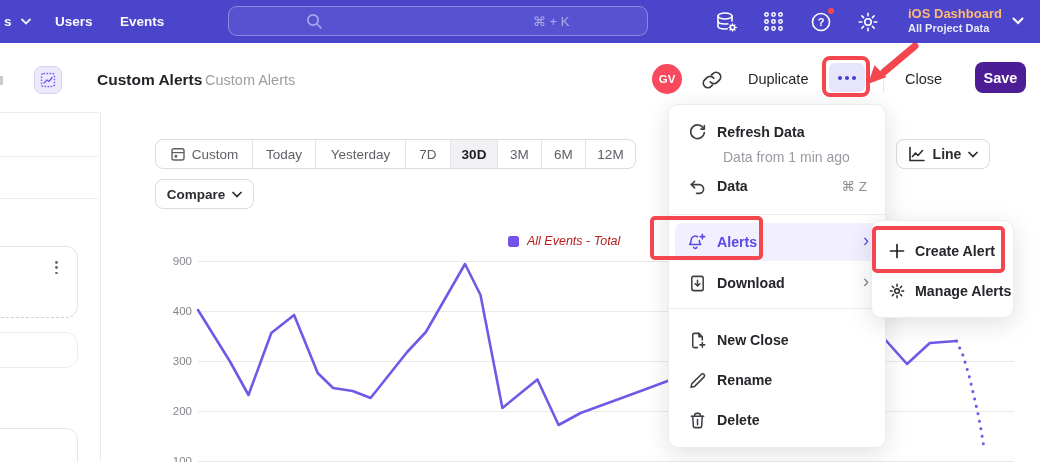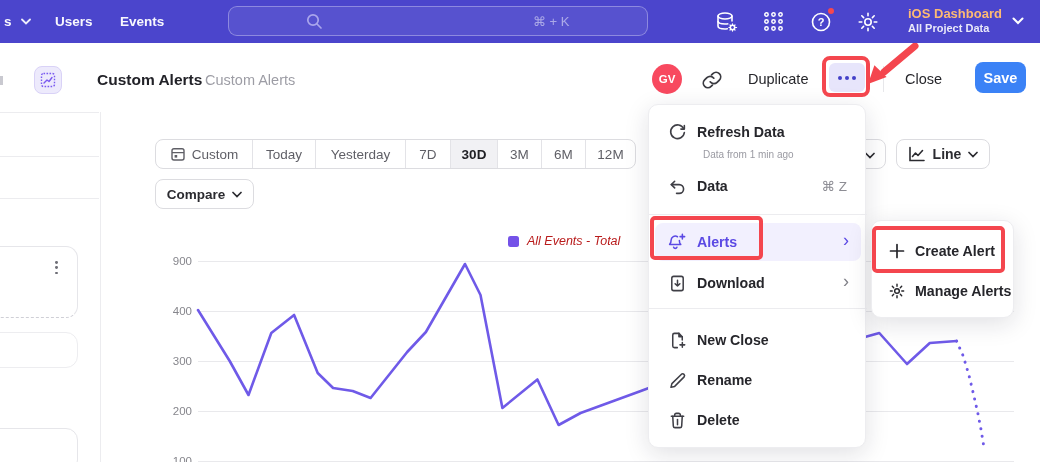--- a/index.html
+++ b/index.html
@@ -28,21 +28,21 @@
   #edge-tick { left:0; top:76px; width:3px; height:9px; background:#c9c9d0; }
   #avatar { left:652px; top:64px; width:30px; height:30px; border-radius:50%; background:#f8495f; color:#fff;
             font-size:11.5px; font-weight:700; display:flex; align-items:center; justify-content:center; cursor:pointer;}
   #link-btn { left:701px; top:69px; cursor:pointer; }
   #dup-btn { left:748px; top:71px; font-size:14.5px; font-weight:500; color:#26262b; cursor:pointer; }
   #more-btn { left:829px; top:63px; width:36px; height:29px; border-radius:6px; background:#e7e5fb; cursor:pointer;
               display:flex; align-items:center; justify-content:center; gap:3px; }
   #more-btn i { width:4px; height:4px; border-radius:50%; background:#4340c8; }
   #tb-div { left:883px; top:66px; width:1px; height:26px; background:#e7e7ea; }
   #close-btn { left:905px; top:71px; font-size:14.5px; font-weight:500; color:#26262b; cursor:pointer; }
-  #save-btn { left:975px; top:62px; width:51px; height:31px; border-radius:8px; background:#3b82f6; color:#fff;
+  #save-btn { left:975px; top:62px; width:51px; height:31px; border-radius:8px; background:#4c1d95; color:#fff;
               font-size:14.5px; font-weight:600; display:flex; align-items:center; justify-content:center; cursor:pointer;}
 
   
   .rail-line { left:0; width:99px; height:1px; background:#ececef; }
   #v-div { left:100px; top:112px; width:1px; height:350px; background:#ececef; }
   .rail-card { left:-24px; width:102px; background:#fff; border:1px solid #e6e6ea; border-radius:12px; }
   #card1 { top:246px; height:72px; border-bottom:1px dashed #cfcfd6; }
   #card2 { top:332px; height:36px; border-color:#ededf0; }
   #card3 { top:428px; height:44px; }
   #kebab { left:53px; top:259px; display:flex; flex-direction:column; gap:2.5px; cursor:pointer; padding:2px;}
@@ -62,26 +62,26 @@
 
   
   #legend { left:508px; top:234px; display:flex; align-items:center; gap:8px; cursor:pointer; z-index:1;}
   #legend-sq { width:11px; height:11px; border-radius:2.5px; background:#7452e8; }
   #legend-tx { font-size:12.5px; color:#b91c1c;font-style:italic; }
   .gridline { left:198px; width:816px; height:1px; background:#e9e9ec; }
   .ytick { left:150px; width:42px; text-align:right; font-size:11.5px; color:#86868c; transform:translateY(-50%); }
   #chart-svg { left:150px; top:230px; z-index:1; }
 
   
-  #menu { left:648px; top:104px; width:218px; height:344px; background:#fff; border:1px solid #ededf0; border-radius:10px;
+  #menu { left:668px; top:104px; width:218px; height:344px; background:#fff; border:1px solid #ededf0; border-radius:10px;
           box-shadow:0 6px 24px rgba(20,20,43,.13); z-index:5; }
   .m-row { position:absolute; left:6px; width:206px; height:38px; display:flex; align-items:center; cursor:pointer; border-radius:8px;}
   .m-ic { position:absolute; left:12px; width:20px; display:flex; justify-content:center; }
   .m-label { position:absolute; left:42px; font-size:14.2px; font-weight:600; color:#26262b; }
-  .m-sub { position:absolute; left:48px; top:36px; font-size:10px; color:#9a9aa2; }
+  .m-sub { position:absolute; left:48px; top:36px; font-size:14px; color:#9a9aa2; }
   .m-right { position:absolute; right:14px; font-size:13.5px; color:#8d8d94; }
   .m-chev { position:absolute; right:12px; font-size:18px; color:#808088; line-height:1; top:8px;}
   .m-div { position:absolute; left:0; width:218px; height:1px; background:#ececef; }
   #mi-alerts { background:#f2f0fe; }
   #mi-alerts .m-label, #mi-alerts .m-chev { color:#5b49e4; }
 
   
   #submenu { left:871px; top:220px; width:143px; height:98px; background:#fff; border:1px solid #ededf0; border-radius:10px;
              box-shadow:0 6px 24px rgba(20,20,43,.13); z-index:6; }
   .s-row { position:absolute; left:5px; width:133px; height:38px; display:flex; align-items:center; cursor:pointer; }

